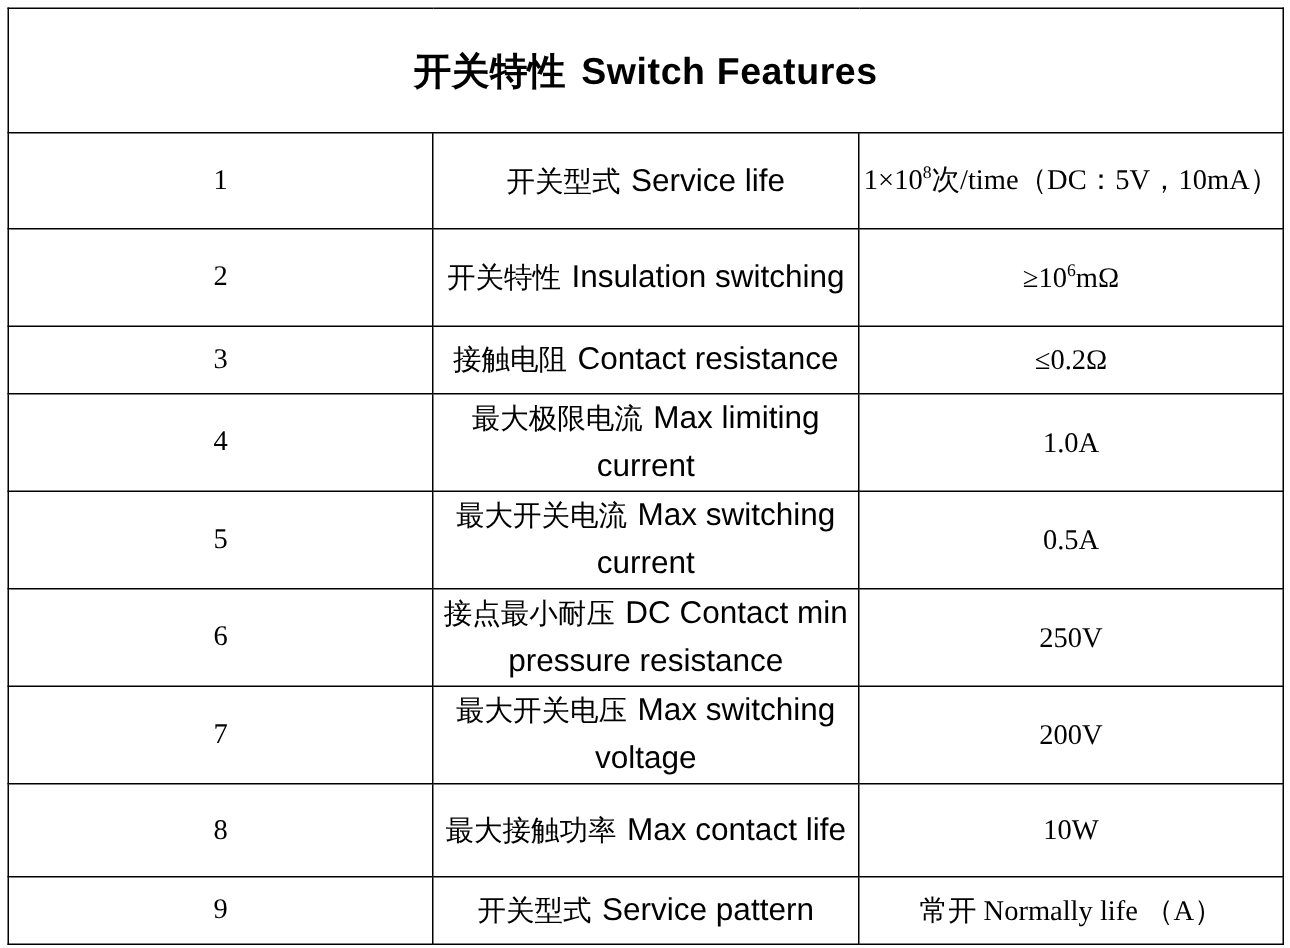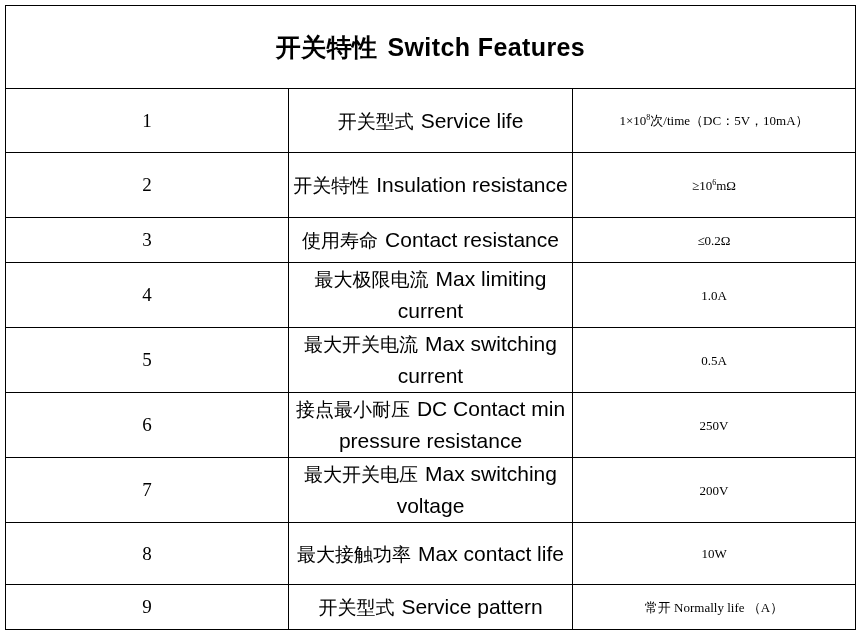--- a/index.html
+++ b/index.html
@@ -54,21 +54,21 @@
 
   .cell-no {
     font-size: 19px;
   }
   .cell-desc {
     font-size: 19px;
     line-height: 31px;
     padding: 5px 8px;
   }
   .cell-val {
-    font-size: 13px;
+    font-size: 19px;
     line-height: 31px;
     padding: 5px 6px;
   }
   .cn { font-family: "Liberation Serif", "DejaVu Serif", serif; }
   .en { font-family: "Liberation Sans", "DejaVu Sans", sans-serif; font-size: 21px; }
   .gap { display: inline-block; width: 7px; }
   sup {
     font-size: 0.62em;
     vertical-align: super;
     line-height: 0;
@@ -106,31 +106,31 @@
           <span class="cn">开关型式</span><span class="gap"></span><span class="en">Service life</span>
         </td>
         <td class="cell-val">
           <span>1×10</span><sup>8</sup><span>次/time（DC：5V，10mA）</span>
         </td>
       </tr>
 
       <tr class="r2">
         <td class="cell-no">2</td>
         <td class="cell-desc">
-          <span class="cn">开关特性</span><span class="gap"></span><span class="en">Insulation resistance</span>
+          <span class="cn">开关特性</span><span class="gap"></span><span class="en">Insulation switching</span>
         </td>
         <td class="cell-val">
           <span>≥10</span><sup>6</sup><span>mΩ</span>
         </td>
       </tr>
 
       <tr class="r3">
         <td class="cell-no">3</td>
         <td class="cell-desc">
-          <span class="cn">使用寿命</span><span class="gap"></span><span class="en">Contact resistance</span>
+          <span class="cn">接触电阻</span><span class="gap"></span><span class="en">Contact resistance</span>
         </td>
         <td class="cell-val">
           <span>≤0.2Ω</span><sup></sup><span></span>
         </td>
       </tr>
 
       <tr class="r4">
         <td class="cell-no">4</td>
         <td class="cell-desc">
           <span class="cn">最大极限电流</span><span class="gap"></span><span class="en">Max limiting current</span>

